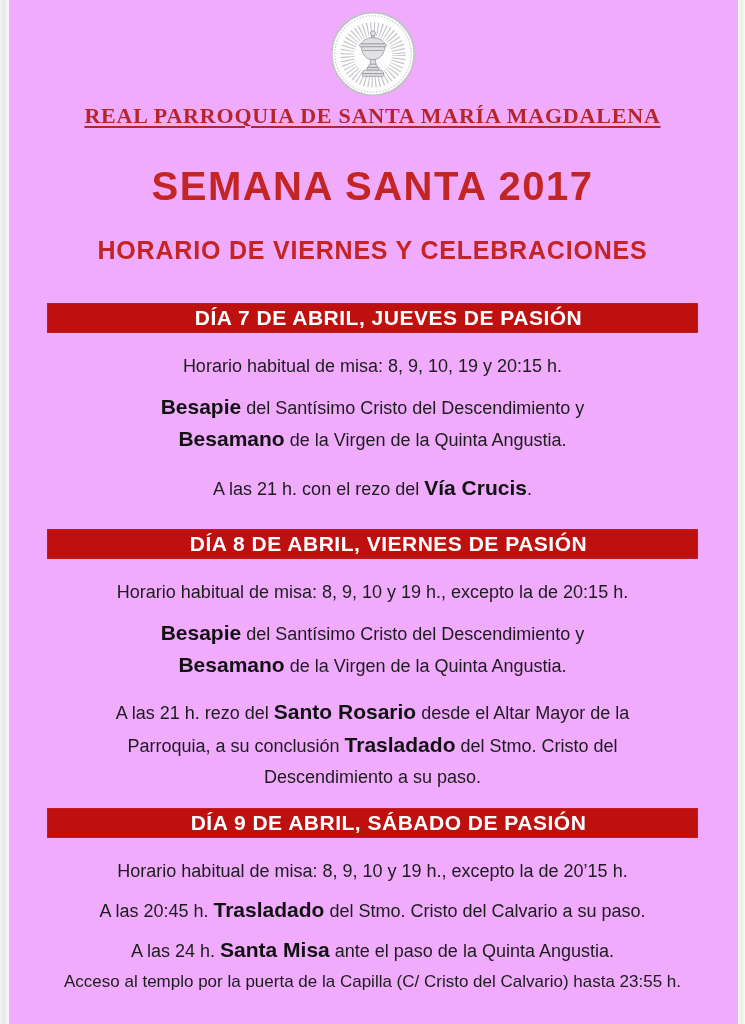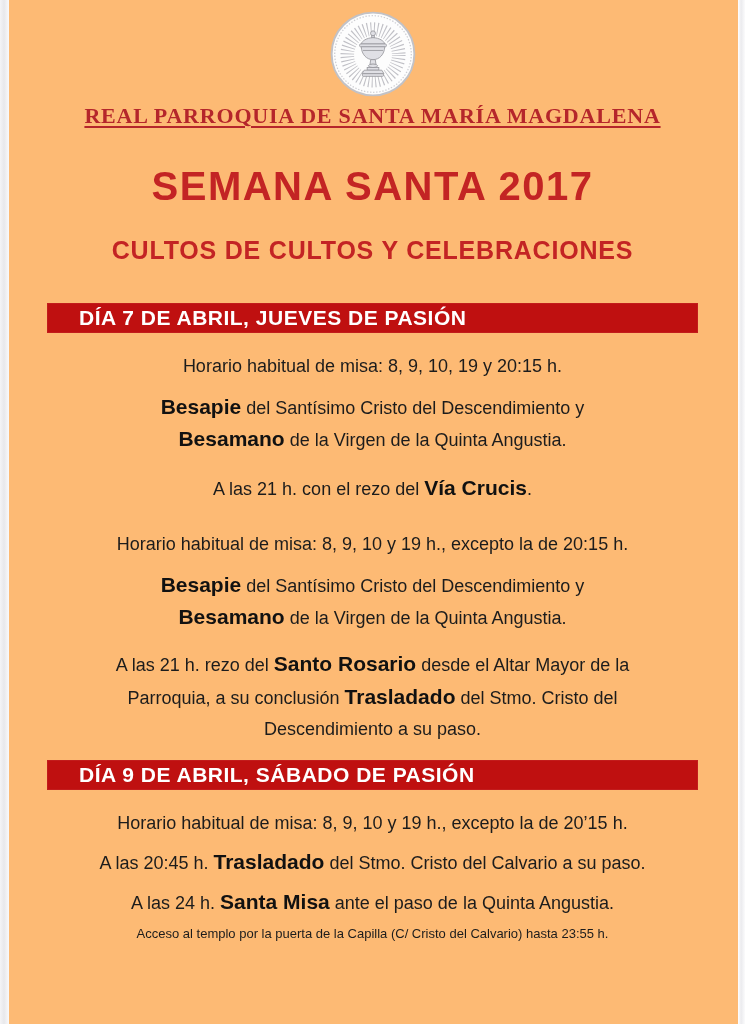--- a/index.html
+++ b/index.html
@@ -5,21 +5,21 @@
   html, body {
     margin: 0;
     padding: 0;
     background: #ffffff;
     font-family: "Liberation Sans", "DejaVu Sans", sans-serif;
   }
   .page {
     position: relative;
     width: 745px;
     height: 1024px;
-    background: #fdba74;
+    background: #f0abfc;
     overflow: hidden;
     box-sizing: border-box;
   }
   .edge-left {
     position: absolute;
     left: 0; top: 0; bottom: 0;
     width: 9px;
     background: linear-gradient(90deg, #f4f4f6 0%, #e8e8eb 45%, #fafafb 100%);
   }
   .edge-right {
@@ -68,21 +68,21 @@
   .section.s2 { margin-top: 25px; }
   .section.s3 { margin-top: 15px; }
   .banner {
     height: 30px;
     line-height: 30px;
     background: #bf1010;
     color: #ffffff;
     font-size: 21px;
     font-weight: bold;
     letter-spacing: 0.5px;
-    text-align: left;
+    text-align: center;
     box-shadow: inset 0 0 0 1px #d4504e33;
     padding-left: 32px;
   }
   .para {
     margin: 18px 0 0;
     font-size: 18px;
     line-height: 30px;
     color: #1c1c1c;
     text-align: center;
   }
@@ -97,21 +97,21 @@
   .para.p-wrap {
     margin-top: 15px;
     max-width: 592px;
     margin-left: auto;
     margin-right: auto;
     line-height: 31px;
   }
   .para.p-gap { margin-top: 9px; }
   .para.p-small {
     margin-top: 3px;
-    font-size: 13px;
+    font-size: 17px;
     line-height: 26px;
   }
 </style>
 </head>
 <body>
 
 <div class="page">
   <div class="edge-left"></div>
   <div class="edge-right"></div>
 
@@ -136,35 +136,38 @@
           <path d="M40 68.4 L 60 68.4 L 62.4 72.2 L 37.6 72.2 Z"></path>
           <rect x="38" y="72.4" width="24" height="3" rx="1.2"></rect>
         </g>
       </svg>
     </div>
 
     <div class="parish-name">REAL PARROQUIA DE SANTA MARÍA MAGDALENA</div>
 
     <div class="main-title">SEMANA SANTA 2017</div>
 
-    <div class="subtitle">CULTOS DE CULTOS Y CELEBRACIONES</div>
+    <div class="subtitle">HORARIO DE VIERNES Y CELEBRACIONES</div>
 
     <div class="sections">
 
       <section class="section s1">
         <div class="banner">
           <span>DÍA 7 DE ABRIL, JUEVES DE PASIÓN</span>
         </div>
         <p class="para"><span class="seg">Horario habitual de misa: 8, 9, 10, 19 y 20:15 h.</span></p>
         <p class="para p-pair-top"><span class="seg-b">Besapie</span><span class="seg"> del Santísimo Cristo del Descendimiento y</span></p>
         <p class="para p-pair-bottom"><span class="seg-b">Besamano</span><span class="seg"> de la Virgen de la Quinta Angustia.</span></p>
         <p class="para p-close"><span class="seg">A las 21 h. con el rezo del </span><span class="seg-b">Vía Crucis</span><span class="seg">.</span></p>
       </section>
 
       <section class="section s2">
+        <div class="banner">
+          <span>DÍA 8 DE ABRIL, VIERNES DE PASIÓN</span>
+        </div>
         <p class="para"><span class="seg">Horario habitual de misa: 8, 9, 10 y 19 h., excepto la de 20:15 h.</span></p>
         <p class="para p-pair-top"><span class="seg-b">Besapie</span><span class="seg"> del Santísimo Cristo del Descendimiento y</span></p>
         <p class="para p-pair-bottom"><span class="seg-b">Besamano</span><span class="seg"> de la Virgen de la Quinta Angustia.</span></p>
         <p class="para p-wrap"><span class="seg">A las 21 h. rezo del </span><span class="seg-b">Santo Rosario</span><span class="seg"> desde el Altar Mayor de la Parroquia, a su conclusión </span><span class="seg-b">Trasladado</span><span class="seg"> del Stmo. Cristo del Descendimiento a su paso.</span></p>
       </section>
 
       <section class="section s3">
         <div class="banner">
           <span>DÍA 9 DE ABRIL, SÁBADO DE PASIÓN</span>
         </div>

